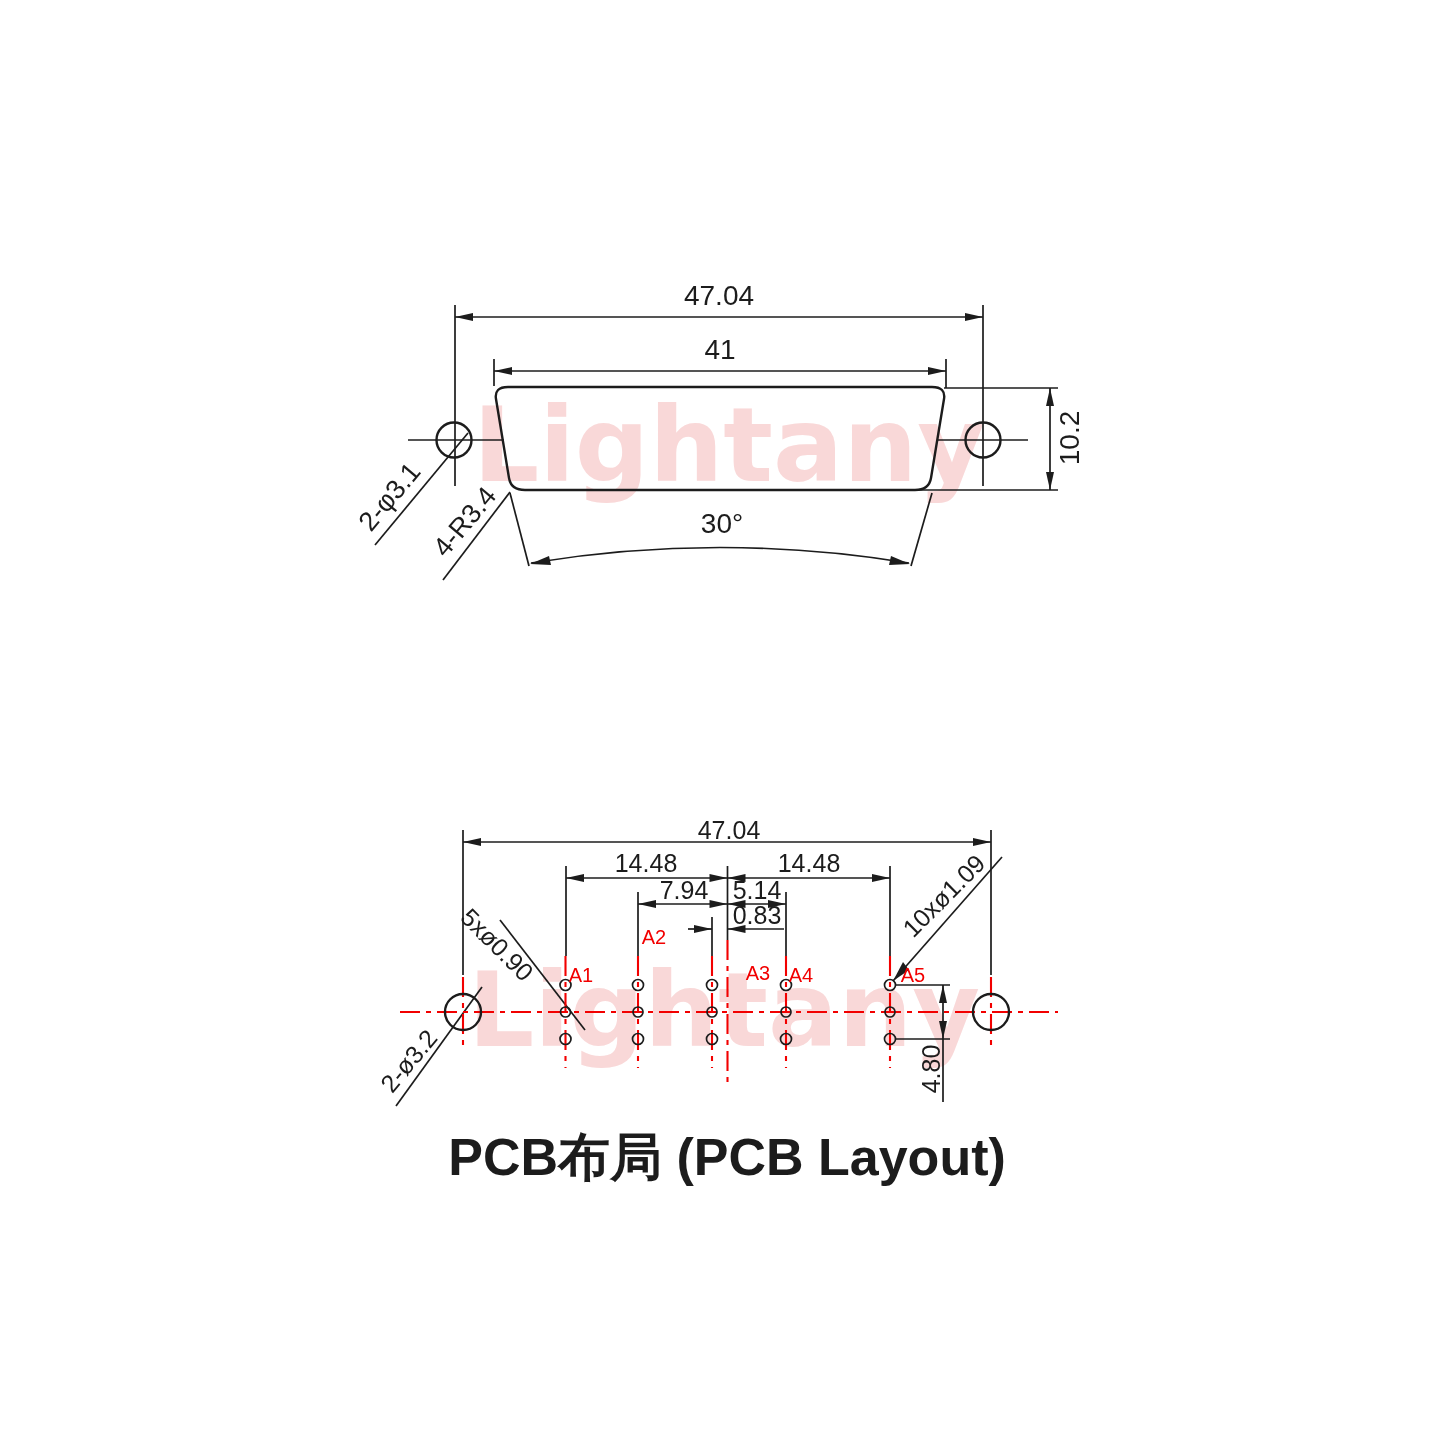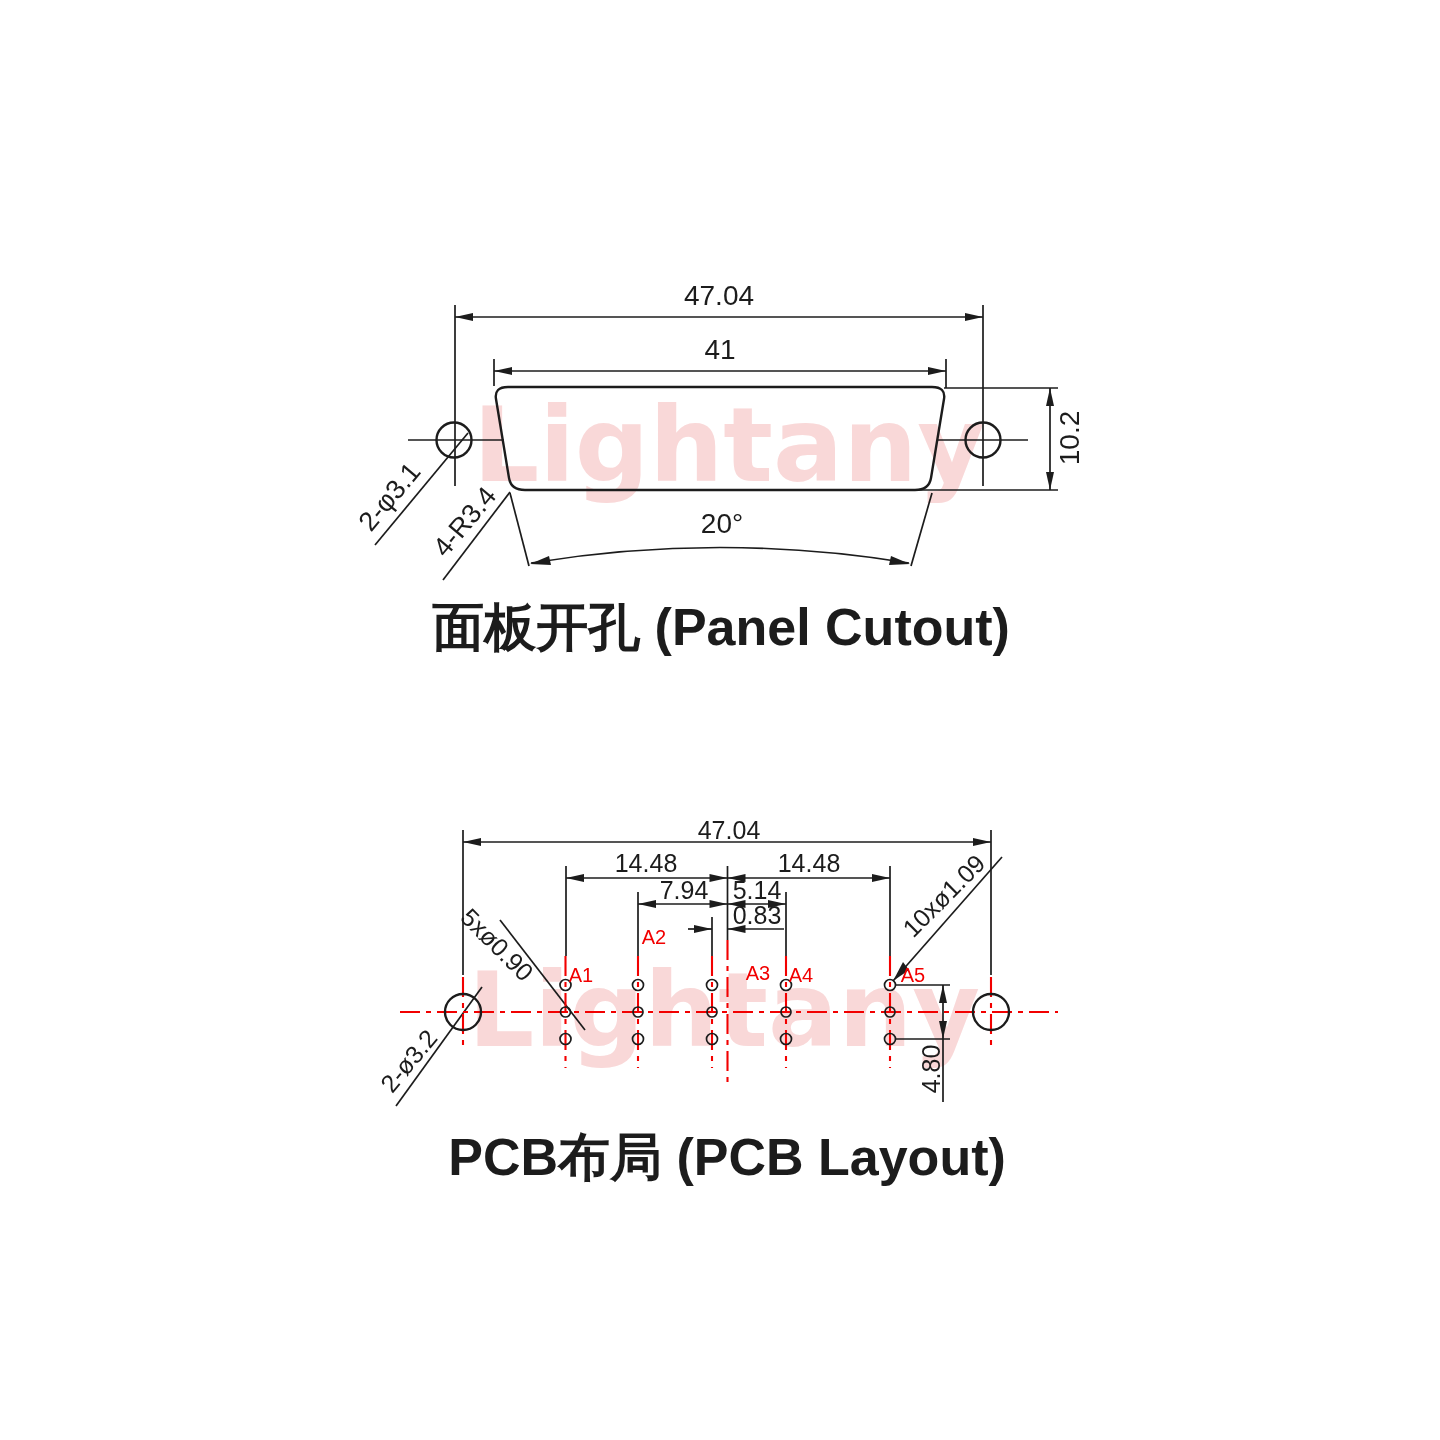--- a/index.html
+++ b/index.html
@@ -162,24 +162,23 @@
         <circle class="k" cx="890" cy="985" r="5.5"></circle>
           <circle class="k" cx="890" cy="1012" r="5"></circle>
           <circle class="k" cx="890" cy="1039" r="5.5"></circle>
       </g>
     </g>
   </svg>
 
   <div class="lbl big" style="left:719px;top:296px;">47.04</div>
   <div class="lbl big" style="left:720px;top:350px;text-align:center;">41</div>
   <div class="lbl big rotm90" style="left:1070px;top:438px;">10.2</div>
-  <div class="lbl big" style="left:722px;top:524px;">20°</div>
+  <div class="lbl big" style="left:722px;top:524px;">30°</div>
   <div class="lbl big rotm50" style="left:390px;top:497px;font-size:27px;">2-φ3.1</div>
   <div class="lbl big rotm50" style="left:465px;top:522px;font-size:27px;">4-R3.4</div>
-  <div class="title" style="left:721px;top:627px;">面板开孔 (Panel Cutout)</div>
 
   <div class="lbl" style="left:729px;top:830px;">47.04</div>
   <div class="lbl" style="left:646px;top:863px;">14.48</div>
   <div class="lbl" style="left:809px;top:863px;">14.48</div>
   <div class="lbl" style="left:684px;top:890px;">7.94</div>
   <div class="lbl" style="left:757px;top:890px;text-align:center;">5.14</div>
   <div class="lbl" style="left:757px;top:915px;">0.83</div>
   <div class="lbl rotm90" style="left:931px;top:1069px;">4.80</div>
   <div class="lbl rot45" style="left:497px;top:945px;">5xø0.90</div>
   <div class="lbl rotm45" style="left:944px;top:896px;">10xø1.09</div>

